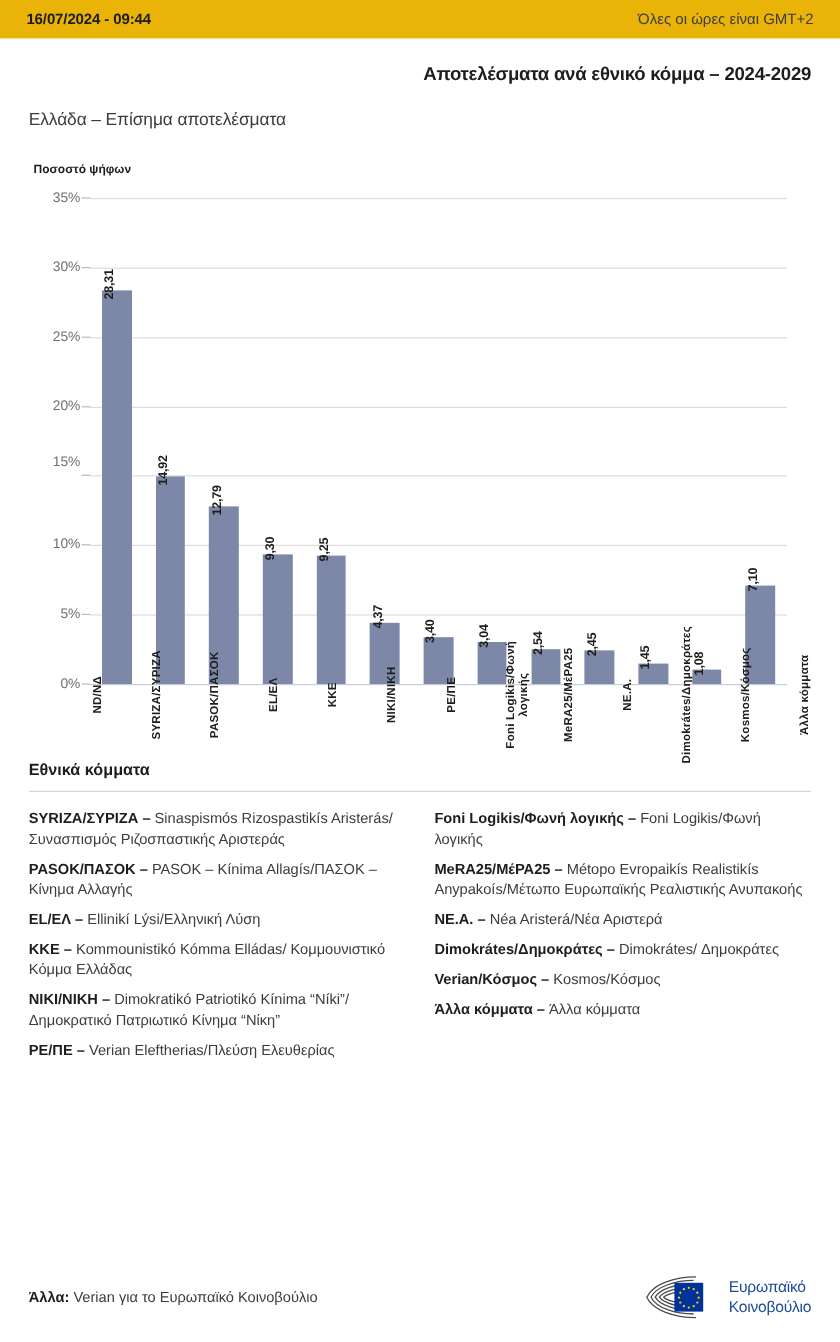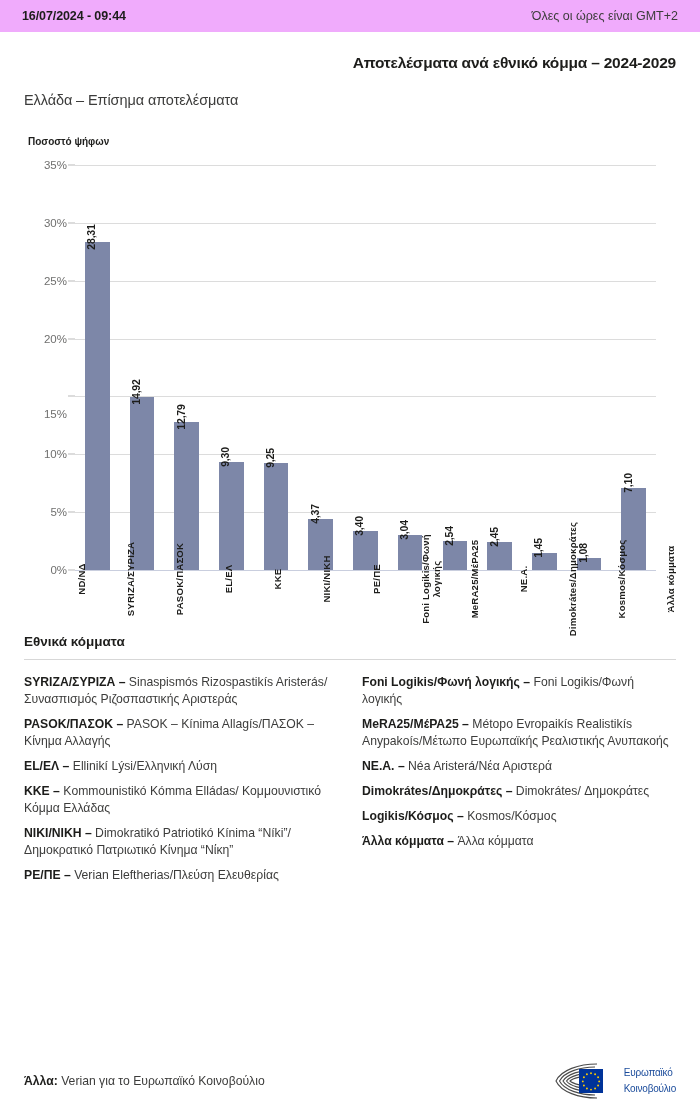--- a/index.html
+++ b/index.html
@@ -15,21 +15,21 @@
     position: relative;
     width: 700px;
     min-height: 1118px;
     background: #ffffff;
     overflow: hidden;
   }
 
   
   .topbar {
     height: 32px;
-    background: #f0abfc;
+    background: #eab308;
     display: flex;
     align-items: center;
     justify-content: space-between;
     padding: 0 22px;
   }
   .topbar-date {
     font-size: 12.5px;
     font-weight: bold;
     color: #1d1d1b;
     letter-spacing: -0.1px;
@@ -217,21 +217,21 @@
   }
   .source b { color: #1d1d1b; font-weight: bold; }
 
   .ep-logo {
     display: flex;
     align-items: center;
     gap: 9px;
   }
   .ep-mark { display: block; }
   .ep-text {
-    font-size: 10px;
+    font-size: 13px;
     line-height: 16px;
     color: #1a4b9b;
     letter-spacing: -0.2px;
     white-space: nowrap;
   }
 </style>
 </head>
 <body>
 
 <div class="page">
@@ -259,21 +259,21 @@
               <div class="ytick-dash"></div>
             </div>
             <div class="ytick" style="top: 347.143px;">5%</div>
             <div class="gridline" style="top: 289.286px;">
               <div class="ytick-dash"></div>
             </div>
             <div class="ytick" style="top: 289.286px;">10%</div>
             <div class="gridline" style="top: 231.429px;">
               <div class="ytick-dash"></div>
             </div>
-            <div class="ytick" style="top: 249px; text-align: right;">15%</div>
+            <div class="ytick" style="top: 220px; text-align: right;">15%</div>
             <div class="gridline" style="top: 173.571px;">
               <div class="ytick-dash"></div>
             </div>
             <div class="ytick" style="top: 173.571px;">20%</div>
             <div class="gridline" style="top: 115.714px;">
               <div class="ytick-dash"></div>
             </div>
             <div class="ytick" style="top: 115.714px;">25%</div>
             <div class="gridline" style="top: 57.8571px;">
               <div class="ytick-dash"></div>
@@ -433,21 +433,21 @@
           <div class="legend-item"><b>EL/ΕΛ – </b><span>Ellinikí Lýsi/Ελληνική Λύση</span></div>
           <div class="legend-item"><b>ΚΚΕ – </b><span>Kommounistikó Kómma Elládas/ Κομμουνιστικό Κόμμα Ελλάδας</span></div>
           <div class="legend-item"><b>NIKI/ΝΙΚΗ – </b><span>Dimokratikó Patriotikó Kínima “Níki”/ Δημοκρατικό Πατριωτικό Κίνημα “Νίκη”</span></div>
           <div class="legend-item"><b>PE/ΠΕ – </b><span>Verian Eleftherias/Πλεύση Ελευθερίας</span></div>
         </div>
       <div class="legend-col" id="legend-right">
           <div class="legend-item"><b>Foni Logikis/Φωνή λογικής – </b><span>Foni Logikis/Φωνή λογικής</span></div>
           <div class="legend-item"><b>MeRA25/MέΡΑ25 – </b><span>Métopo Evropaikís Realistikís Anypakoís/Μέτωπο Ευρωπαϊκής Ρεαλιστικής Ανυπακοής</span></div>
           <div class="legend-item"><b>ΝΕ.Α. – </b><span>Néa Aristerá/Νέα Αριστερά</span></div>
           <div class="legend-item"><b>Dimokrátes/Δημοκράτες – </b><span>Dimokrátes/ Δημοκράτες</span></div>
-          <div class="legend-item"><b>Logikis/Κόσμος – </b><span>Kosmos/Κόσμος</span></div>
+          <div class="legend-item"><b>Verian/Κόσμος – </b><span>Kosmos/Κόσμος</span></div>
           <div class="legend-item"><b>Άλλα κόμματα – </b><span>Άλλα κόμματα</span></div>
         </div>
     </div>
   </div>
 
   <div class="footer">
     <div class="source">
       <b>Άλλα:</b><span> Verian για το Ευρωπαϊκό Κοινοβούλιο</span>
     </div>
     <div class="ep-logo">

